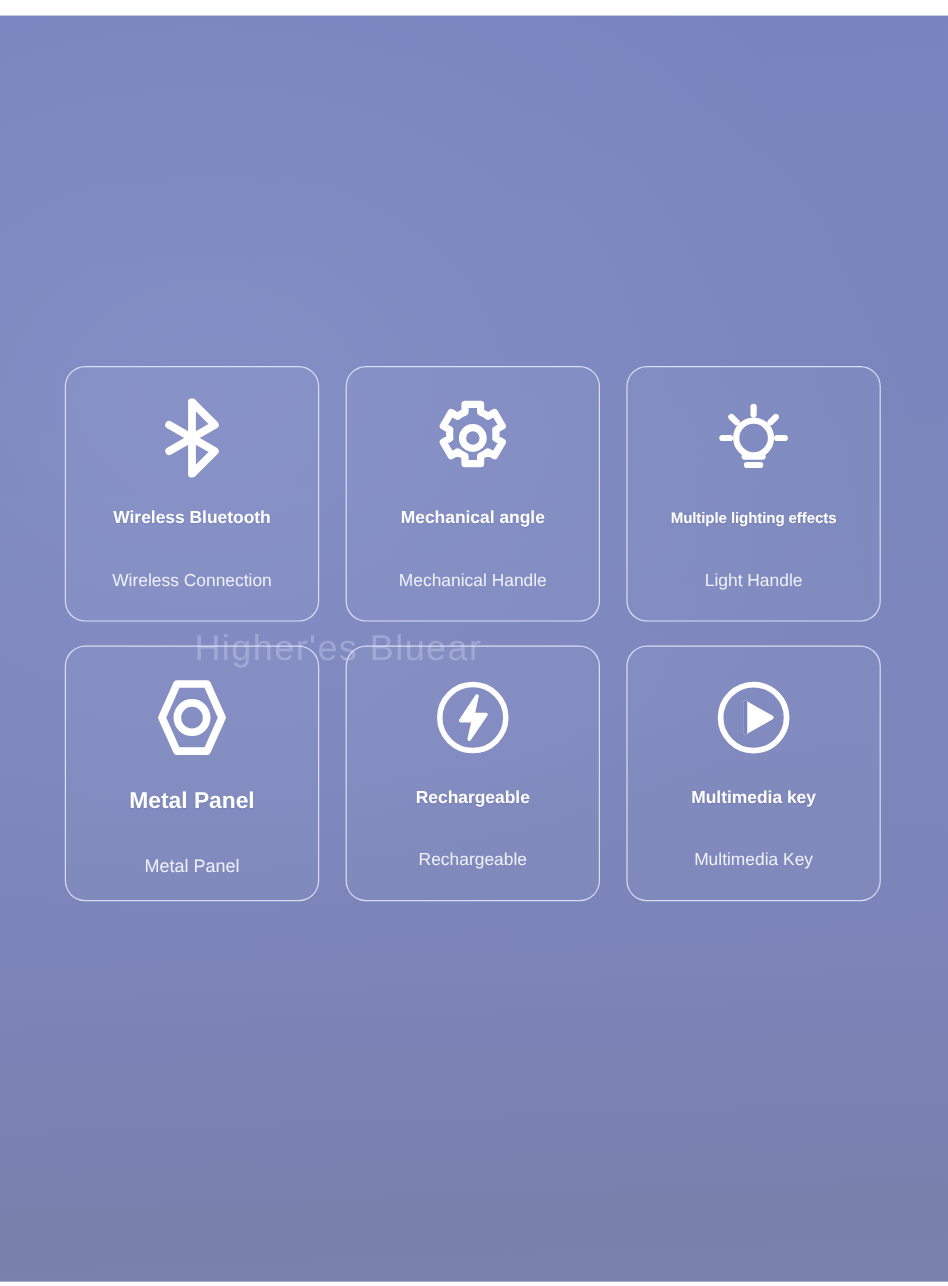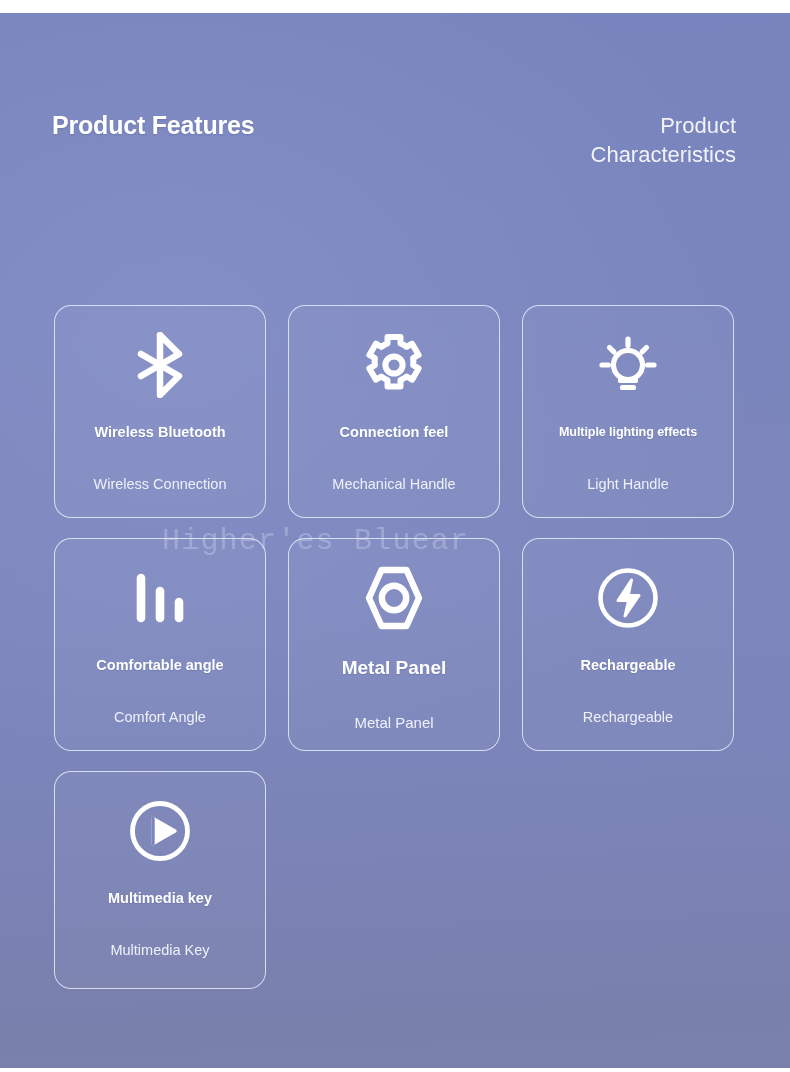--- a/index.html
+++ b/index.html
@@ -64,21 +64,21 @@
     color: #f2f3fa;
     font-weight: normal;
   }
   .head-sub span { display: block; }
 
   
   .watermark {
     position: absolute;
     left: 162px;
     top: 511px;
-    font-family: Liberation Mono, monospace;
+    font-family: Liberation Sans, sans-serif;
     font-size: 30px;
     letter-spacing: 1.2px;
     color: rgba(225,232,250,0.30);
     white-space: nowrap;
     pointer-events: none;
     z-index: 1;
   }
 
   
   .grid {
@@ -133,27 +133,20 @@
     padding: 0 10px;
   }
   .card-sub.large { font-size: 15px; }
 </style>
 </head>
 <body>
 
 <div id="page">
   <div id="banner">
 
-    <div class="header">
-      <div class="head-title">Product Features</div>
-      <div class="head-sub">
-        <span>Product</span>
-        <span>Characteristics</span>
-      </div>
-    </div>
 
     <div class="watermark">Higher'es Bluear</div>
 
     <div class="grid">
 
       <div class="card">
         <div class="card-icon">
           <svg width="52" height="66" viewBox="0 0 52 66" fill="none" stroke="#ffffff" stroke-width="6.5" stroke-linecap="round" stroke-linejoin="round">
             <path d="M26 3 L26 63 L45 44 L7 22 M7 44 L45 22 L26 3"></path>
           </svg>
@@ -165,51 +158,40 @@
       <div class="card">
         <div class="card-icon">
           <svg width="64" height="64" viewBox="0 0 64 64" fill="none" stroke="#ffffff" stroke-width="6" stroke-linejoin="round" stroke-linecap="round">
             <path d="M25.5 4 h13 v6.4 a22.5 22.5 0 0 1 6.1 3.5 l5.5-3.2 6.5 11.3 -5.5 3.2
                      a22.5 22.5 0 0 1 0 7 l5.5 3.2 -6.5 11.3 -5.5-3.2 a22.5 22.5 0 0 1-6.1 3.5
                      v6.4 h-13 v-6.4 a22.5 22.5 0 0 1-6.1-3.5 l-5.5 3.2 -6.5-11.3 5.5-3.2
                      a22.5 22.5 0 0 1 0-7 l-5.5-3.2 6.5-11.3 5.5 3.2 a22.5 22.5 0 0 1 6.1-3.5 z"></path>
             <circle cx="32" cy="32" r="8.6"></circle>
           </svg>
         </div>
-        <div class="card-title">Connection feel</div>
+        <div class="card-title">Mechanical angle</div>
         <div class="card-sub">Mechanical Handle</div>
       </div>
 
       <div class="card">
         <div class="card-icon">
           <svg width="70" height="68" viewBox="0 0 70 68" fill="none" stroke="#ffffff" stroke-width="5.2" stroke-linecap="round" stroke-linejoin="round">
             <circle cx="35" cy="34" r="14.5"></circle>
             <path d="M27.5 49.5 h15 M29.5 56.5 h11"></path>
             <path d="M35 8 v6.5"></path>
             <path d="M16.5 16.5 l4.4 4.4"></path>
             <path d="M53.5 16.5 l-4.4 4.4"></path>
             <path d="M9 34 h6.4"></path>
             <path d="M61 34 h-6.4"></path>
           </svg>
         </div>
         <div class="card-title small">Multiple lighting effects</div>
         <div class="card-sub">Light Handle</div>
       </div>
 
-      <div class="card">
-        <div class="card-icon">
-          <svg width="52" height="58" viewBox="0 0 52 58" fill="none" stroke="#ffffff" stroke-width="8.6" stroke-linecap="round">
-            <path d="M7 9 V49"></path>
-            <path d="M26 22 V49"></path>
-            <path d="M45 33 V49"></path>
-          </svg>
-        </div>
-        <div class="card-title">Comfortable angle</div>
-        <div class="card-sub">Comfort Angle</div>
-      </div>
 
       <div class="card">
         <div class="card-icon">
           <svg width="72" height="66" viewBox="0 0 72 66" fill="none" stroke="#ffffff" stroke-width="6.4" stroke-linejoin="round">
             <path d="M23.5 5 H48.5 L61 33 L48.5 61 H23.5 L11 33 Z"></path>
             <circle cx="36" cy="33" r="12.2"></circle>
           </svg>
         </div>
         <div class="card-title large">Metal Panel</div>
         <div class="card-sub large">Metal Panel</div>

